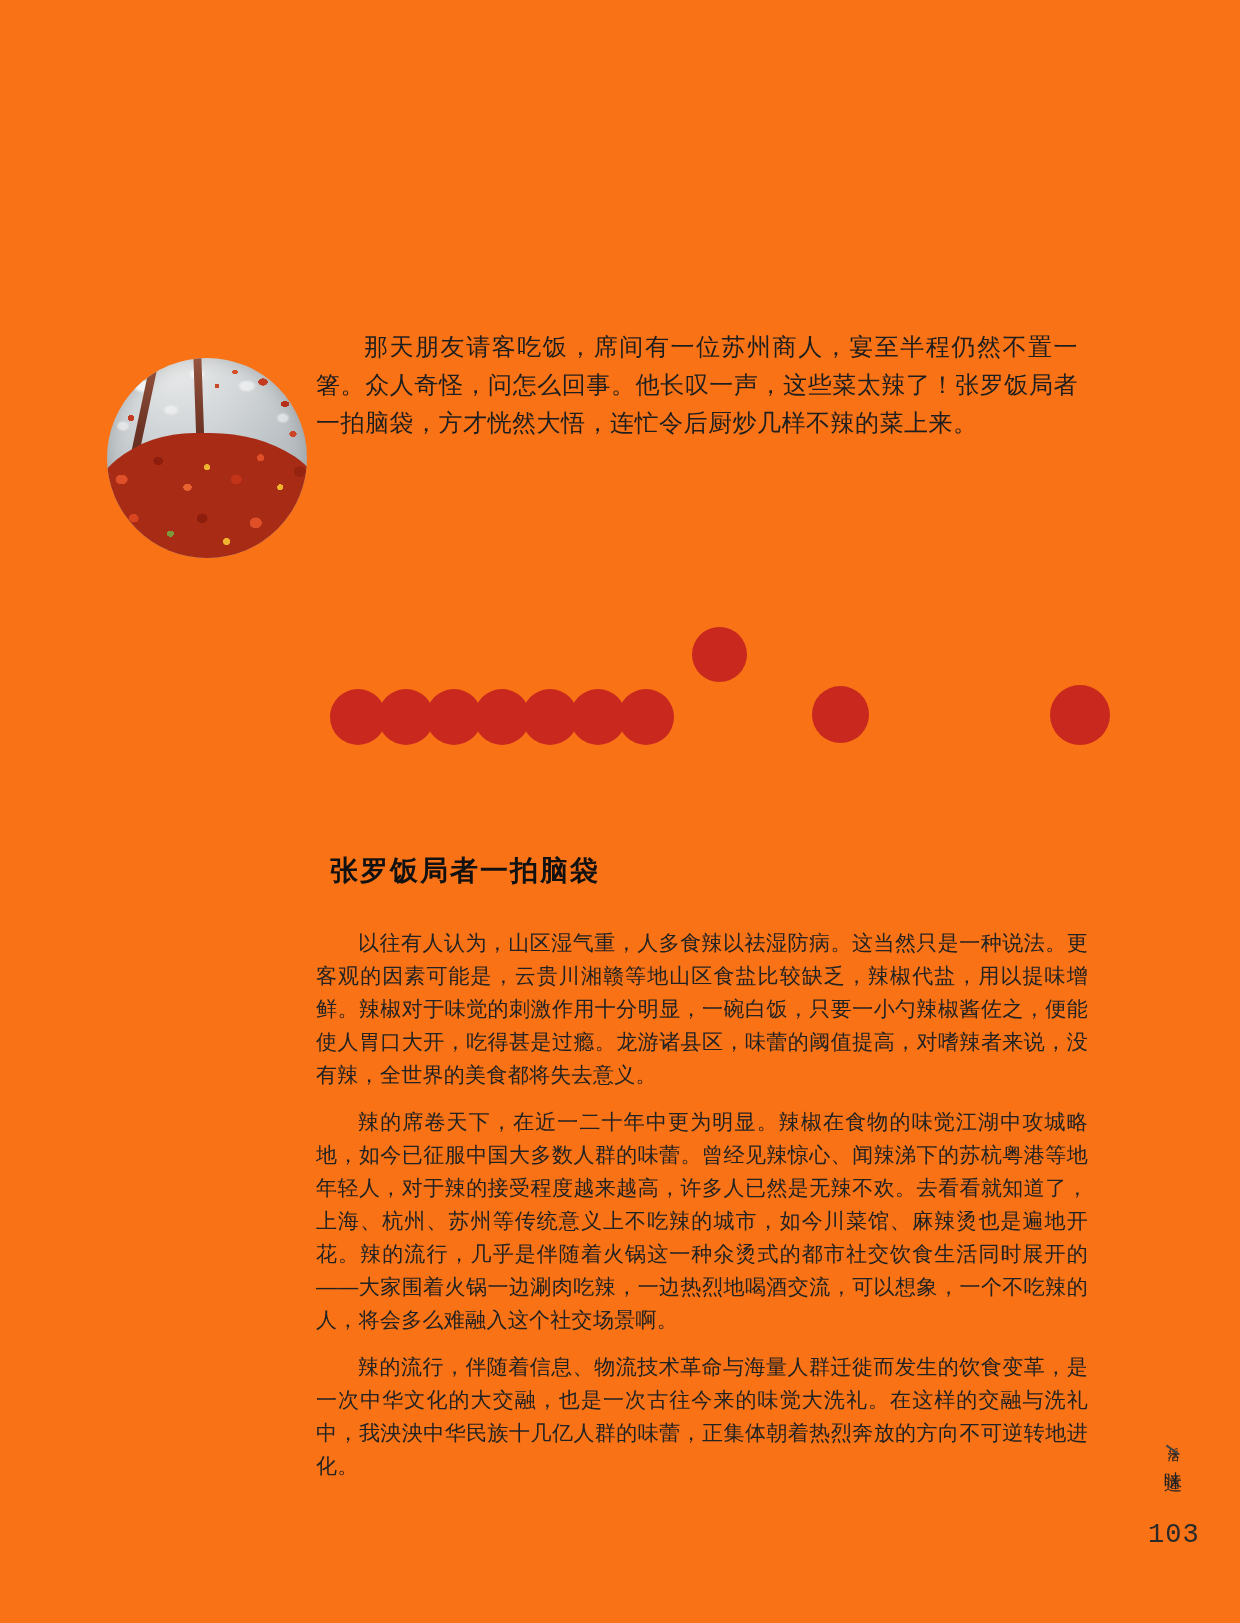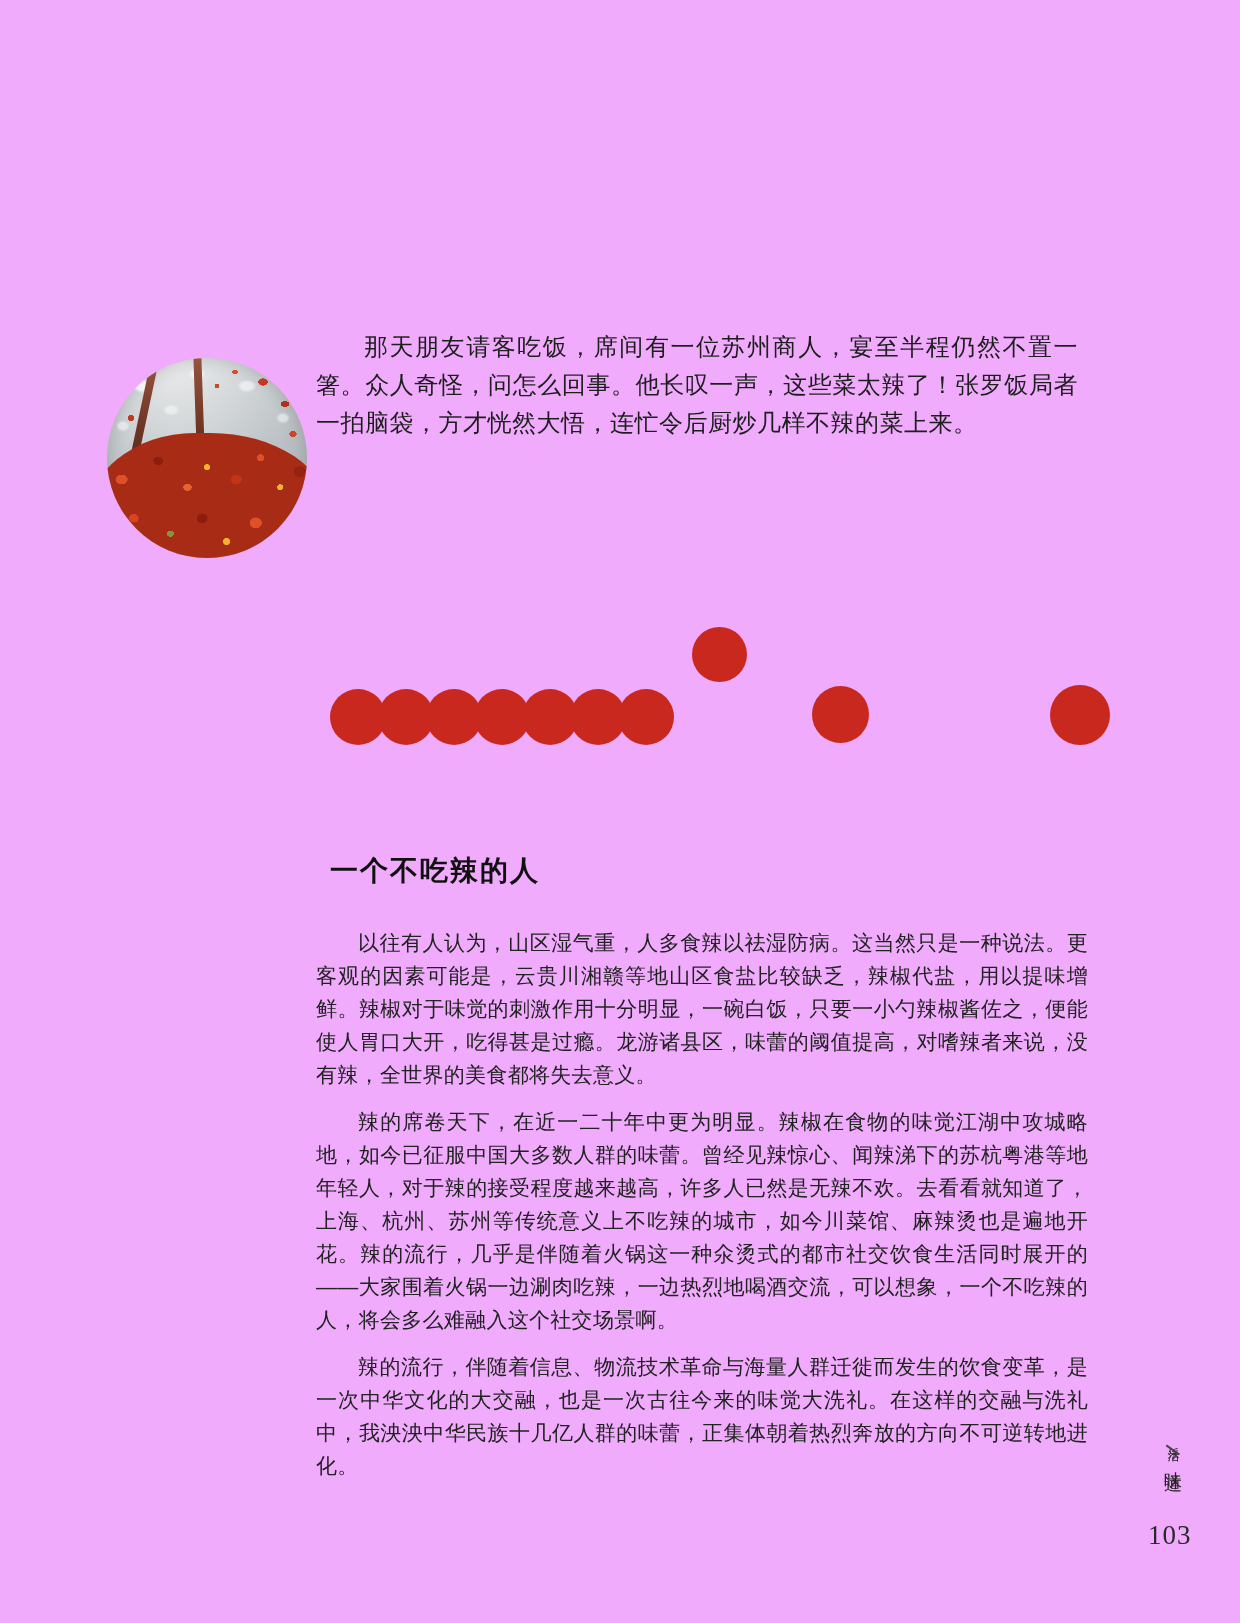--- a/index.html
+++ b/index.html
@@ -1,19 +1,19 @@
 <!DOCTYPE html>
 <html><head>
 <meta charset="utf-8">
 <style>
   html,body{margin:0;padding:0;background:#ffffff;}
   .page{
     position:relative;
     width:1240px;height:1623px;
-    background:#f0abfc;
+    background:#f97316;
     font-family:"Liberation Sans",sans-serif;
     color:#1e1e1e;
     overflow:hidden;
   }
 
   
   .photo{
     position:absolute;left:107px;top:358px;width:200px;height:200px;
     border-radius:50%;overflow:hidden;
     background:radial-gradient(circle at 35% 0%, #eceded 0%, #d2d6d8 30%, #b9bfc3 58%, #a9afb4 100%);
@@ -117,21 +117,21 @@
   .tag-slash{
     width:16px;height:1.5px;background:#444;
     transform:rotate(35deg);margin:7px 0 6px 0;
   }
   .tag-large{
     writing-mode:vertical-rl;text-orientation:upright;
     font-size:18px;letter-spacing:3px;
   }
   .page-number{
     position:absolute;left:1148px;top:1520px;
-    font-family:Liberation Serif, serif;
+    font-family:Liberation Mono, monospace;
     font-size:27px;letter-spacing:1px;color:#2a2a2a;
   }
 </style>
 </head>
 <body>
 
 <div class="page">
 
   <div class="photo">
     <div class="metal"></div>
@@ -151,21 +151,21 @@
     <span class="dot d3" style="background: rgb(200, 40, 30);"></span>
     <span class="dot d4" style="background: rgb(200, 40, 30);"></span>
     <span class="dot d5" style="background: rgb(200, 40, 30);"></span>
     <span class="dot d6" style="background: rgb(200, 40, 30);"></span>
     <span class="dot d7" style="background: rgb(200, 40, 30);"></span>
     <span class="dot d8" style="background: rgb(200, 40, 30);"></span>
     <span class="dot d9" style="background: rgb(200, 40, 30);"></span>
     <span class="dot d10" style="background: rgb(200, 40, 30);"></span>
   </div>
 
-  <h2 class="heading">一个不吃辣的人</h2>
+  <h2 class="heading">张罗饭局者一拍脑袋</h2>
 
   <div class="body-text">
     <p>以往有人认为，山区湿气重，人多食辣以祛湿防病。这当然只是一种说法。更客观的因素可能是，云贵川湘赣等地山区食盐比较缺乏，辣椒代盐，用以提味增鲜。辣椒对于味觉的刺激作用十分明显，一碗白饭，只要一小勺辣椒酱佐之，便能使人胃口大开，吃得甚是过瘾。龙游诸县区，味蕾的阈值提高，对嗜辣者来说，没有辣，全世界的美食都将失去意义。</p>
     <p>辣的席卷天下，在近一二十年中更为明显。辣椒在食物的味觉江湖中攻城略地，如今已征服中国大多数人群的味蕾。曾经见辣惊心、闻辣涕下的苏杭粤港等地年轻人，对于辣的接受程度越来越高，许多人已然是无辣不欢。去看看就知道了，上海、杭州、苏州等传统意义上不吃辣的城市，如今川菜馆、麻辣烫也是遍地开花。辣的流行，几乎是伴随着火锅这一种氽烫式的都市社交饮食生活同时展开的——大家围着火锅一边涮肉吃辣，一边热烈地喝酒交流，可以想象，一个不吃辣的人，将会多么难融入这个社交场景啊。</p>
     <p>辣的流行，伴随着信息、物流技术革命与海量人群迁徙而发生的饮食变革，是一次中华文化的大交融，也是一次古往今来的味觉大洗礼。在这样的交融与洗礼中，我泱泱中华民族十几亿人群的味蕾，正集体朝着热烈奔放的方向不可逆转地进化。</p>
   </div>
 
   <div class="column-tag">
     <span class="tag-small">乐活</span>
     <span class="tag-slash"></span>

